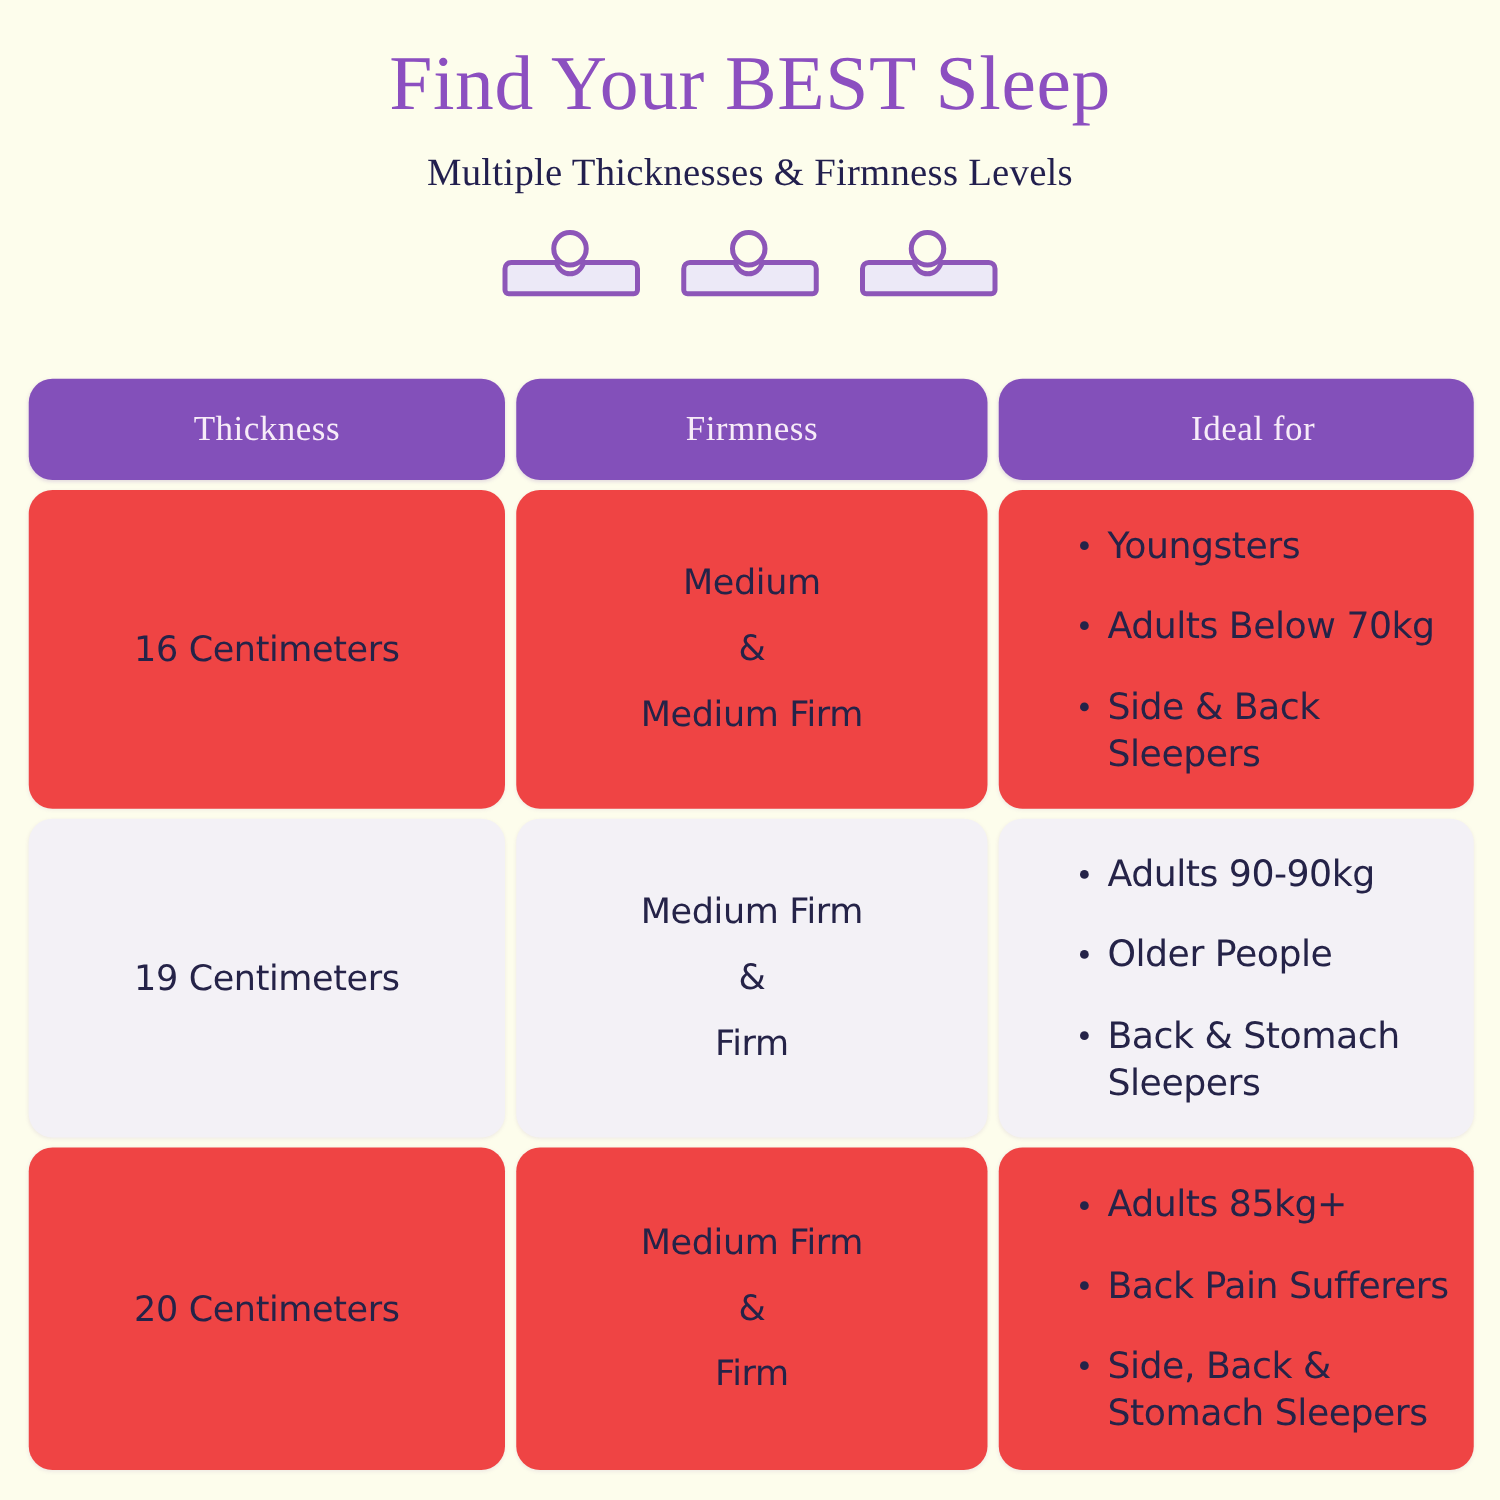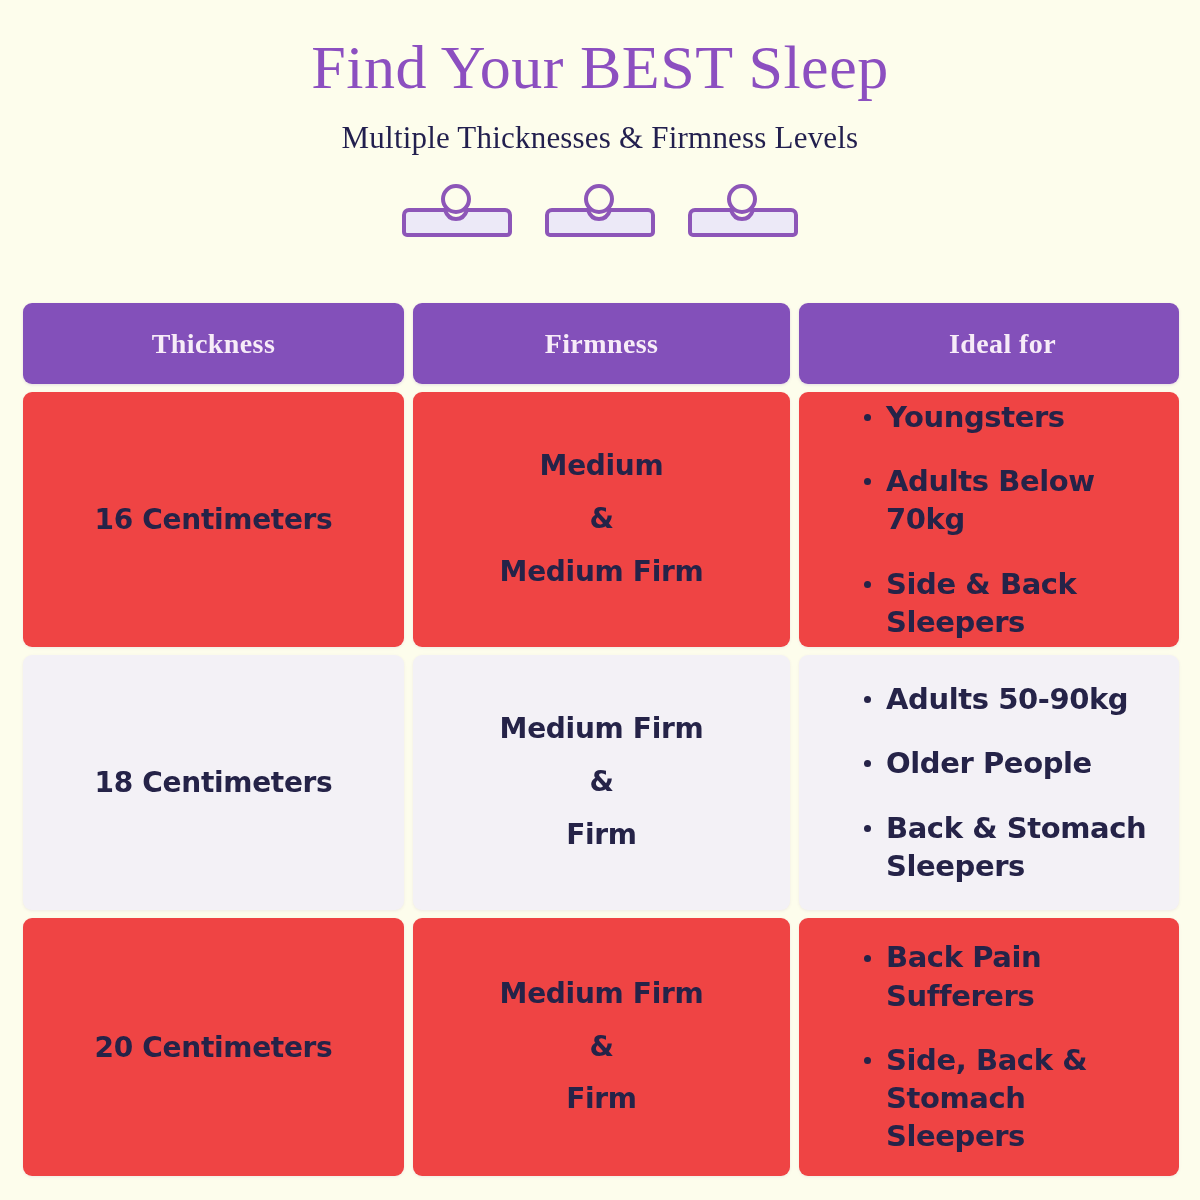--- a/index.html
+++ b/index.html
@@ -64,22 +64,21 @@
   }
   .row {
     display: flex;
     gap: 9px;
     margin-bottom: 8px;
   }
   .row:last-child { margin-bottom: 0; }
 
   .cell {
     box-sizing: border-box;
-    border-radius: 9px;
-    font-weight: bold;
+    border-radius: 19px;
   }
   .col-thickness { width: 381px; flex: 0 0 381px; }
   .col-firmness  { width: 377px; flex: 0 0 377px; }
   .col-ideal     { width: 380px; flex: 0 0 380px; padding-left: 27px; }
 
   
   .header-row .cell {
     background: #8350ba;
     height: 81px;
     display: flex;
@@ -212,51 +211,52 @@
         <ul class="bullets">
           <li class="bullet"><span class="dot"></span><span>Youngsters</span></li>
           <li class="bullet"><span class="dot"></span><span>Adults Below 70kg</span></li>
           <li class="bullet"><span class="dot"></span><span>Side &amp; Back Sleepers</span></li>
         </ul>
       </div>
     </div>
 
     <div class="row body-row body-row-2 tone-b">
       <div class="cell col-thickness cell-center">
-        <span class="thickness-text">18 Centimeters</span>
+        <span class="thickness-text">19 Centimeters</span>
       </div>
       <div class="cell col-firmness cell-center">
         <div class="firmness-stack">
           <span class="firmness-line">Medium Firm</span>
           <span class="firmness-line">&amp;</span>
           <span class="firmness-line">Firm</span>
         </div>
       </div>
       <div class="cell col-ideal">
         <ul class="bullets">
-          <li class="bullet"><span class="dot"></span><span>Adults 50-90kg</span></li>
+          <li class="bullet"><span class="dot"></span><span>Adults 90-90kg</span></li>
           <li class="bullet"><span class="dot"></span><span>Older People</span></li>
           <li class="bullet"><span class="dot"></span><span>Back &amp; Stomach Sleepers</span></li>
         </ul>
       </div>
     </div>
 
     <div class="row body-row body-row-3 tone-a">
       <div class="cell col-thickness cell-center">
         <span class="thickness-text">20 Centimeters</span>
       </div>
       <div class="cell col-firmness cell-center">
         <div class="firmness-stack">
           <span class="firmness-line">Medium Firm</span>
           <span class="firmness-line">&amp;</span>
           <span class="firmness-line">Firm</span>
         </div>
       </div>
       <div class="cell col-ideal">
         <ul class="bullets">
+          <li class="bullet"><span class="dot"></span><span>Adults 85kg+</span></li>
           <li class="bullet"><span class="dot"></span><span>Back Pain Sufferers</span></li>
           <li class="bullet"><span class="dot"></span><span>Side, Back &amp; Stomach Sleepers</span></li>
         </ul>
       </div>
     </div>
 
   </div>
 </div>
 
 </body></html>

